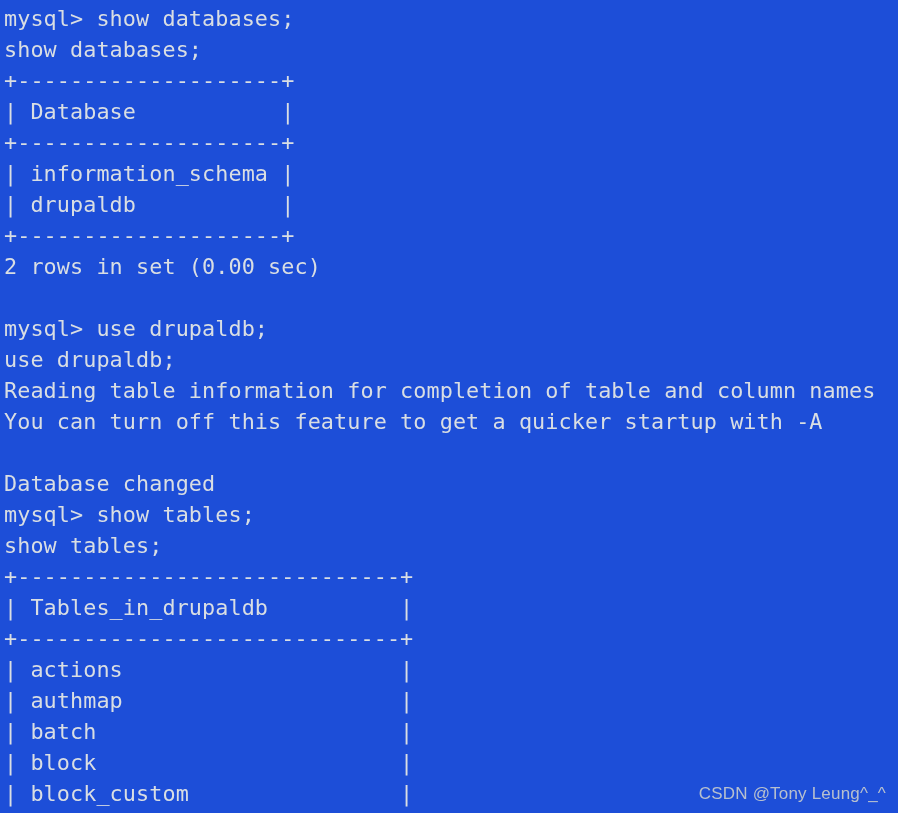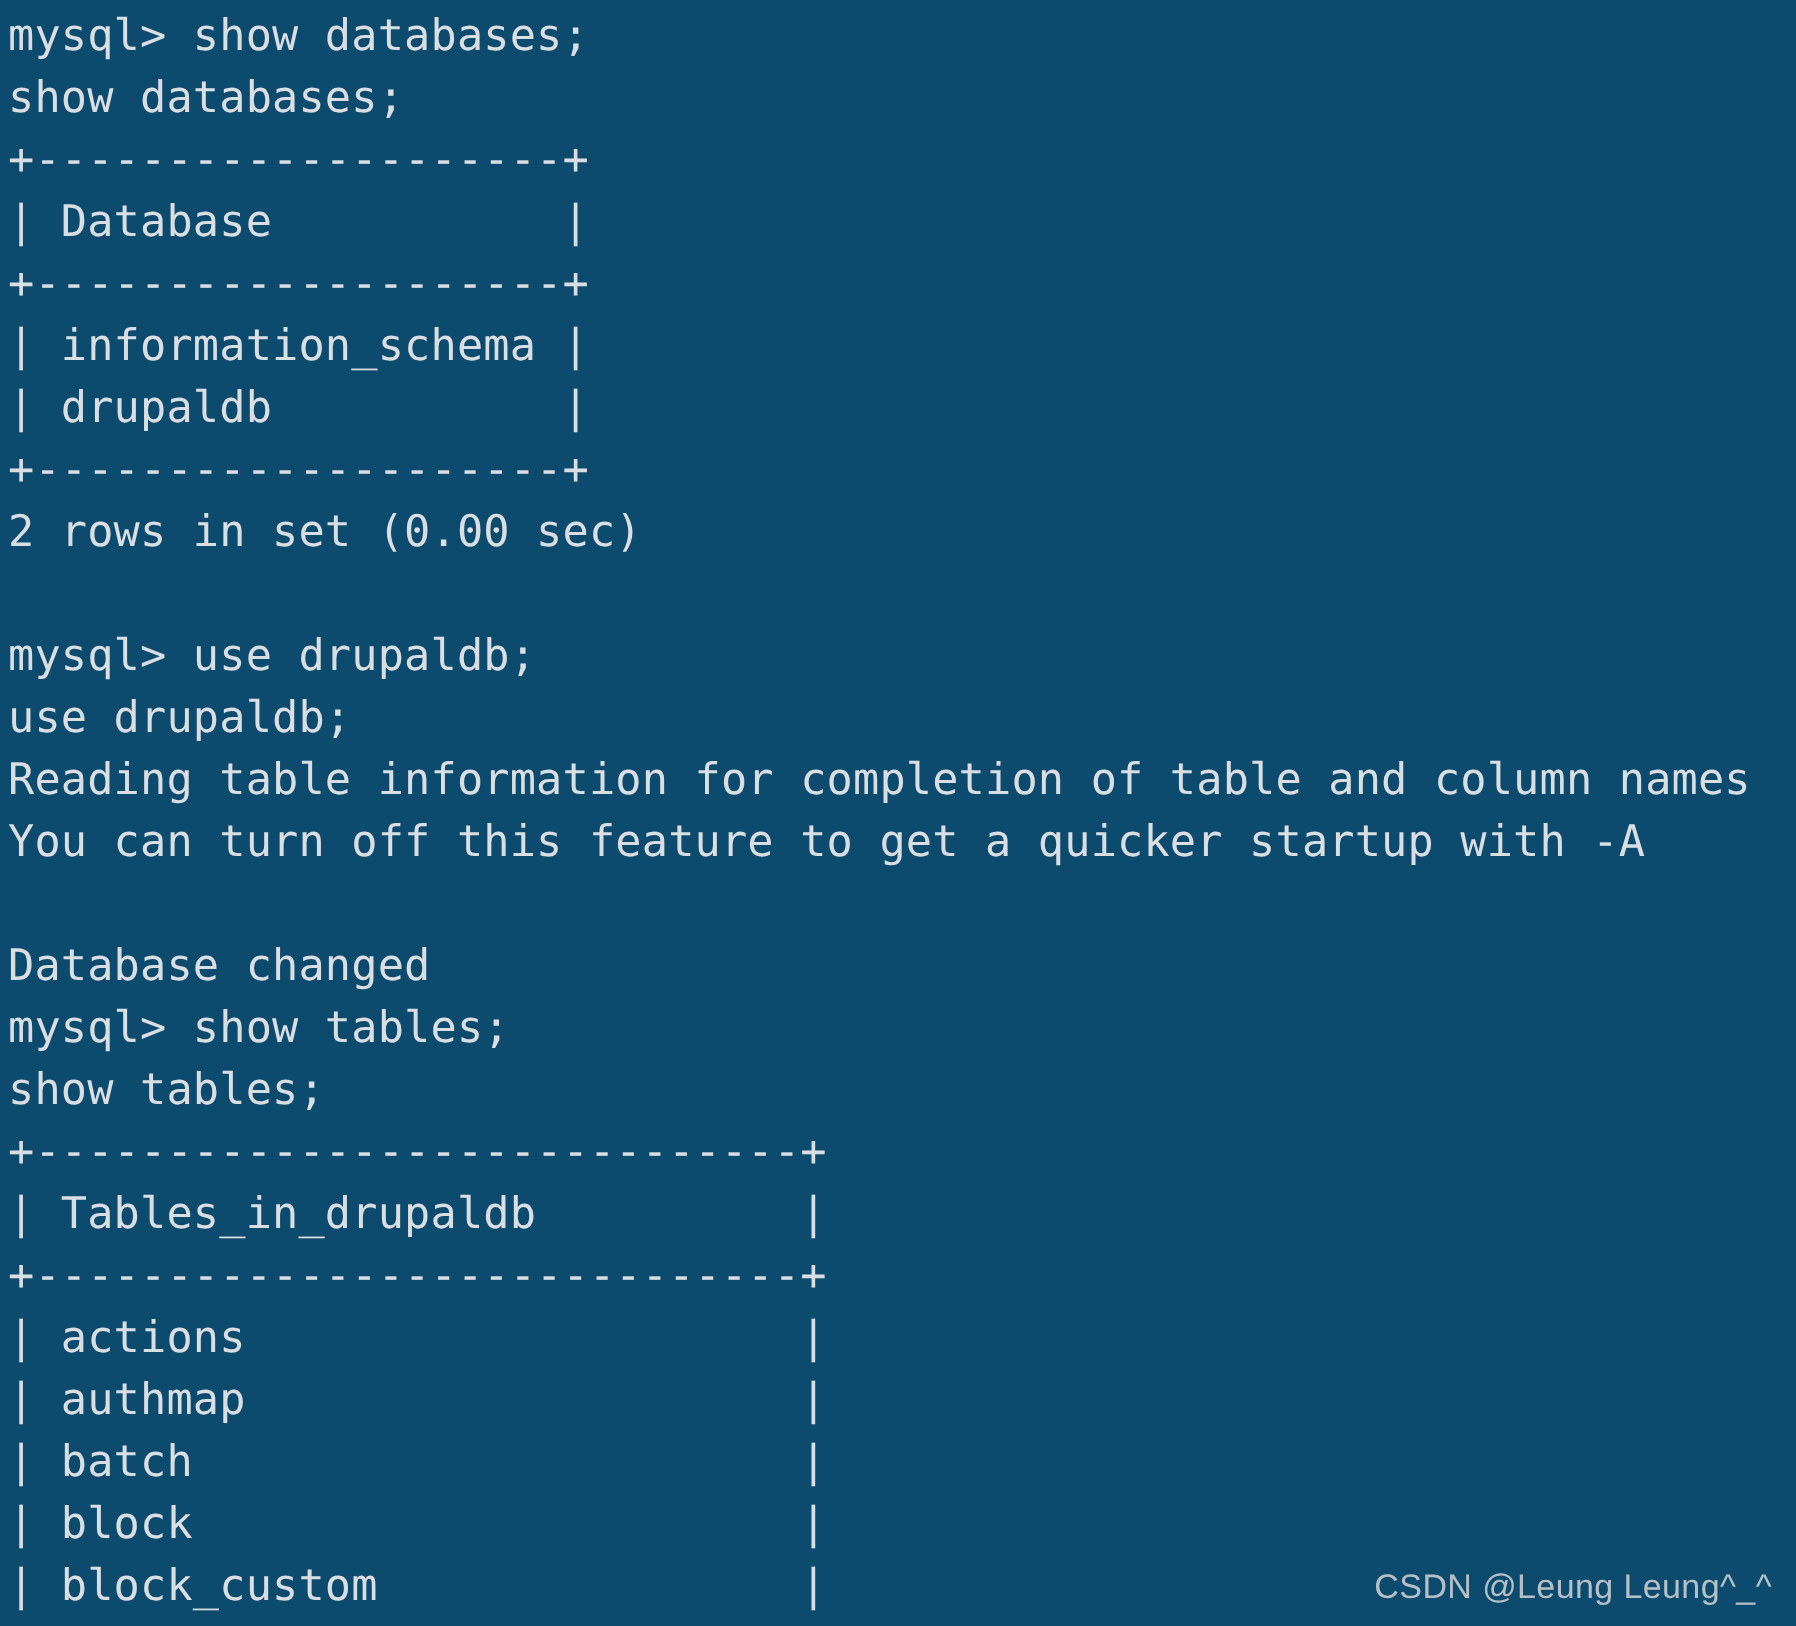--- a/index.html
+++ b/index.html
@@ -4,21 +4,21 @@
 <style>
   html, body {
     margin: 0;
     padding: 0;
     background: #1b2125;
   }
   #terminal {
     position: relative;
     width: 898px;
     height: 813px;
-    background: #0c4a6e;
+    background: #1d4ed8;
     overflow: hidden;
     font-family: "DejaVu Sans Mono", "Liberation Mono", monospace;
   }
   #terminal-output {
     position: absolute;
     left: 4px;
     top: 3px;
     margin: 0;
     padding: 0;
     font-family: "DejaVu Sans Mono", "Liberation Mono", monospace;
@@ -45,14 +45,14 @@
     white-space: pre;
     letter-spacing: 0.2px;
     opacity: 0.93;
   }
 </style>
 </head>
 <body>
 
 <div id="terminal">
   <div id="terminal-output"><span class="term-line">mysql&gt; show databases;</span><span class="term-line">show databases;</span><span class="term-line">+--------------------+</span><span class="term-line">| Database           |</span><span class="term-line">+--------------------+</span><span class="term-line">| information_schema |</span><span class="term-line">| drupaldb           |</span><span class="term-line">+--------------------+</span><span class="term-line">2 rows in set (0.00 sec)</span><span class="term-line"></span><span class="term-line">mysql&gt; use drupaldb;</span><span class="term-line">use drupaldb;</span><span class="term-line">Reading table information for completion of table and column names</span><span class="term-line">You can turn off this feature to get a quicker startup with -A</span><span class="term-line"></span><span class="term-line">Database changed</span><span class="term-line">mysql&gt; show tables;</span><span class="term-line">show tables;</span><span class="term-line">+-----------------------------+</span><span class="term-line">| Tables_in_drupaldb          |</span><span class="term-line">+-----------------------------+</span><span class="term-line">| actions                     |</span><span class="term-line">| authmap                     |</span><span class="term-line">| batch                       |</span><span class="term-line">| block                       |</span><span class="term-line">| block_custom                |</span></div>
-  <div id="watermark">CSDN @Leung Leung^_^</div>
+  <div id="watermark">CSDN @Tony Leung^_^</div>
 </div>
 
 </body></html>

